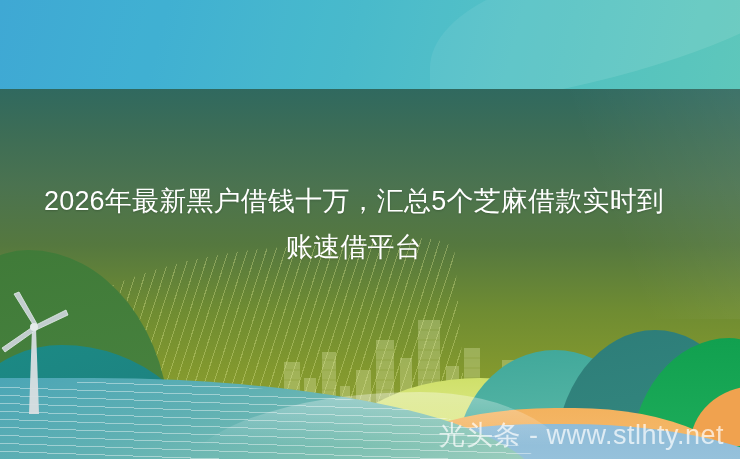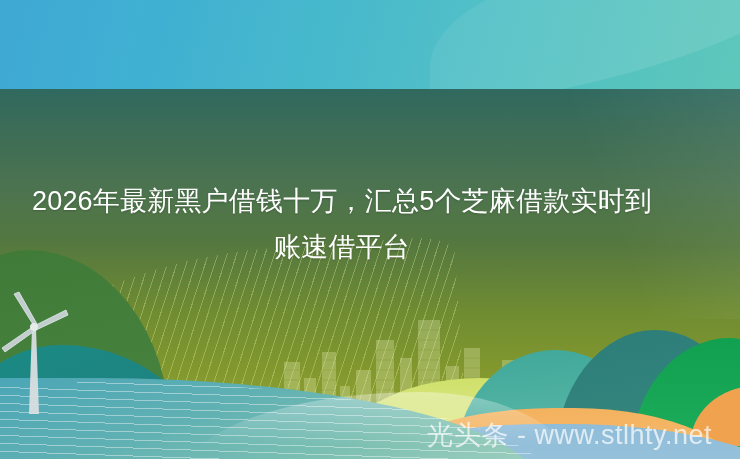--- a/index.html
+++ b/index.html
@@ -209,37 +209,37 @@
     position: absolute;
     left: 0px;
     top: 288px;
     width: 78px;
     height: 128px;
     opacity: .95;
   }
   
   #title {
     position: absolute;
-    left: 0;
+    left: 12px;
     top: 178px;
     width: 684px;
     text-align: center;
     color: #ffffff;
     font-size: 27px;
     line-height: 46px;
     font-weight: 400;
     letter-spacing: 0.2px;
     text-shadow: 0 1px 2px rgba(0,0,0,0.18);
     padding: 0 24px;
     box-sizing: border-box;
   }
   
   #watermark {
     position: absolute;
-    right: 28px;
+    right: 16px;
     bottom: 6px;
     color: rgba(255,255,255,0.70);
     font-size: 27px;
     letter-spacing: 0.5px;
     white-space: nowrap;
   }
 </style>
 </head>
 <body>
 

